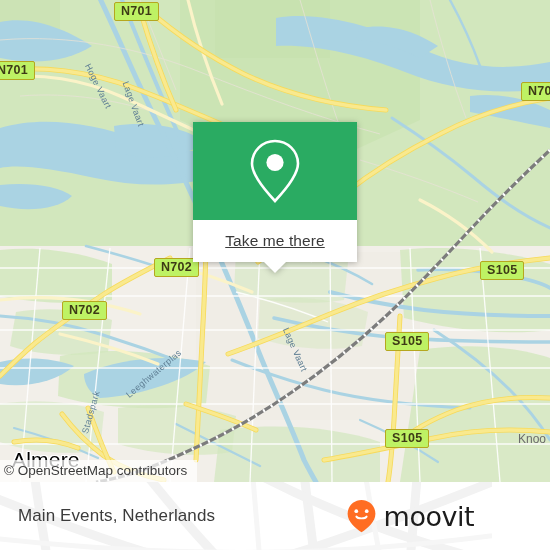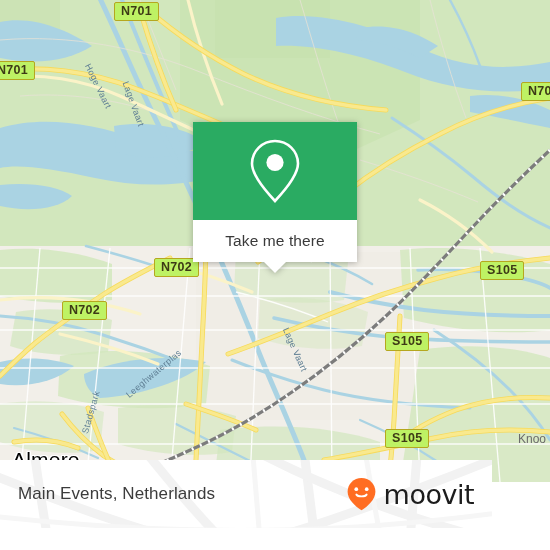--- a/index.html
+++ b/index.html
@@ -88,33 +88,33 @@
   }
   #callout-top {
     height:98px; background:#2aab62;
     display:flex; align-items:center; justify-content:center;
   }
   #callout-bottom {
     height:42px; background:#ffffff;
     display:flex; align-items:center; justify-content:center;
   }
   #callout-label {
-    color:#3a3a3a; font-size:15.5px; letter-spacing:.1px;
+    color:#3a3a3a; font-size:15.5px; letter-spacing:.1px;text-decoration:underline;
   }
   #callout-tail {
     position:absolute; left:50%; bottom:-11px; transform:translateX(-50%);
     width:0;height:0;
     border-left:11px solid transparent;
     border-right:11px solid transparent;
     border-top:11px solid #ffffff;
   }
 
   
   #footer {
-    position:absolute; left:0; top:460px; width:492px; height:68px;
+    position:absolute; left:0; top:482px; width:492px; height:68px;
     background:#0ea5e9;
     overflow:hidden;
   }
   #footer-watermark { position:absolute; left:0; top:-30px; width:550px; height:130px; opacity:1; }
   #footer-inner {
     position:relative; width:100%; height:100%;
     display:flex; align-items:center; justify-content:space-between;
     padding:0 18px 0 18px;
   }
   #footer-title { font-size:17px; color:#3c3c3c; letter-spacing:.1px; }

